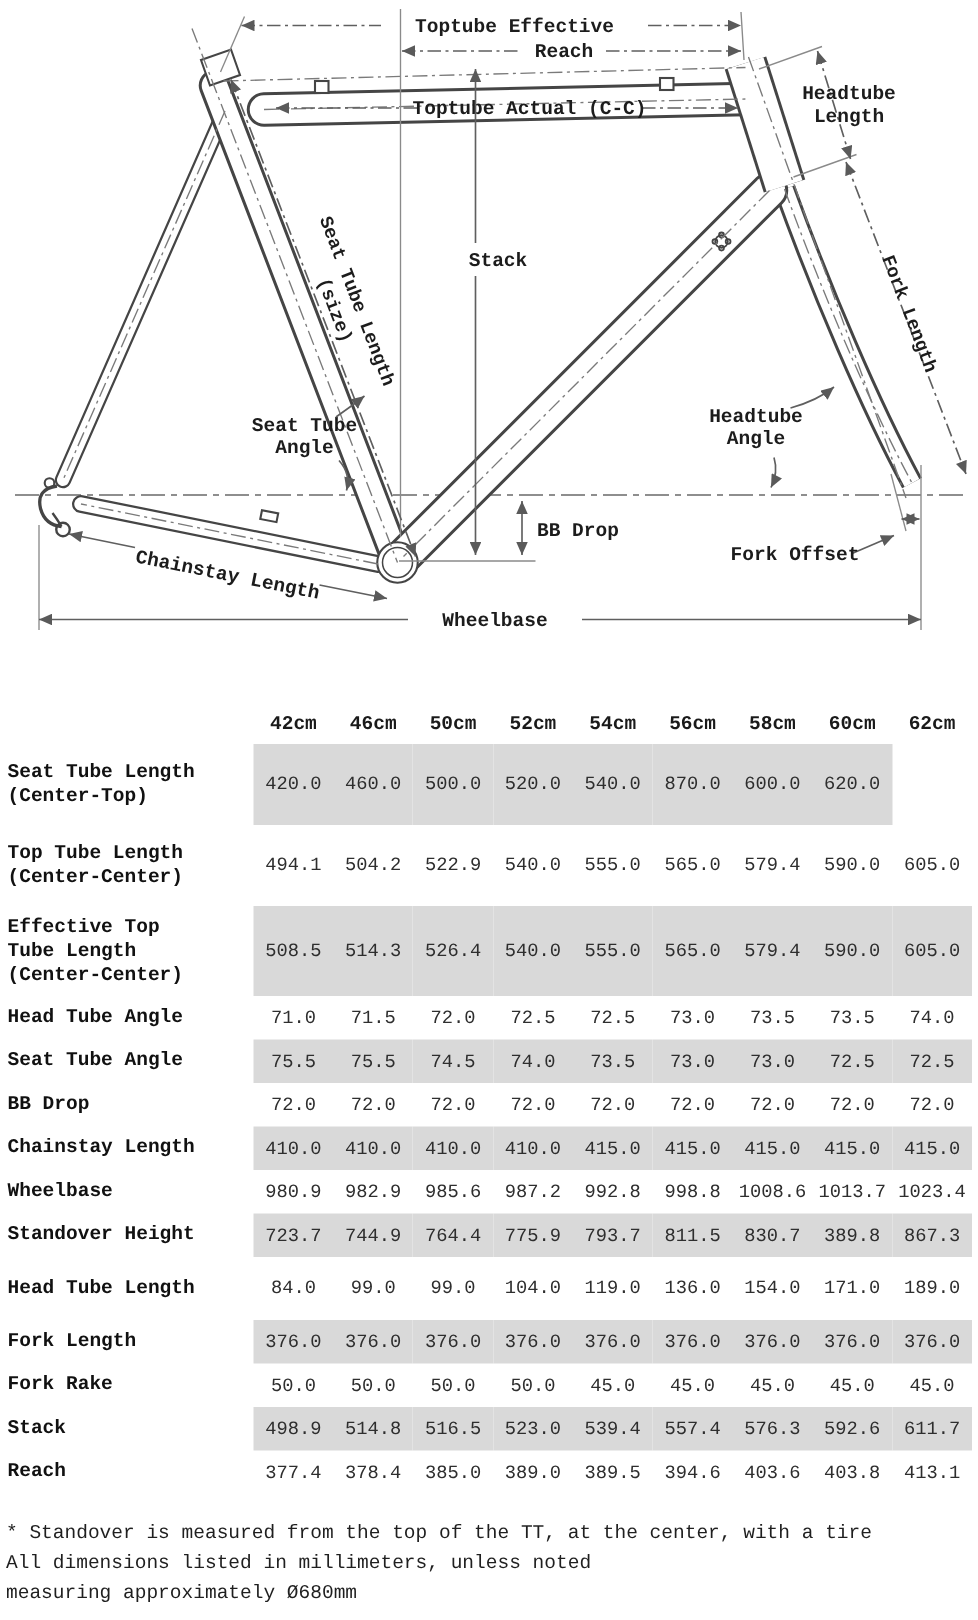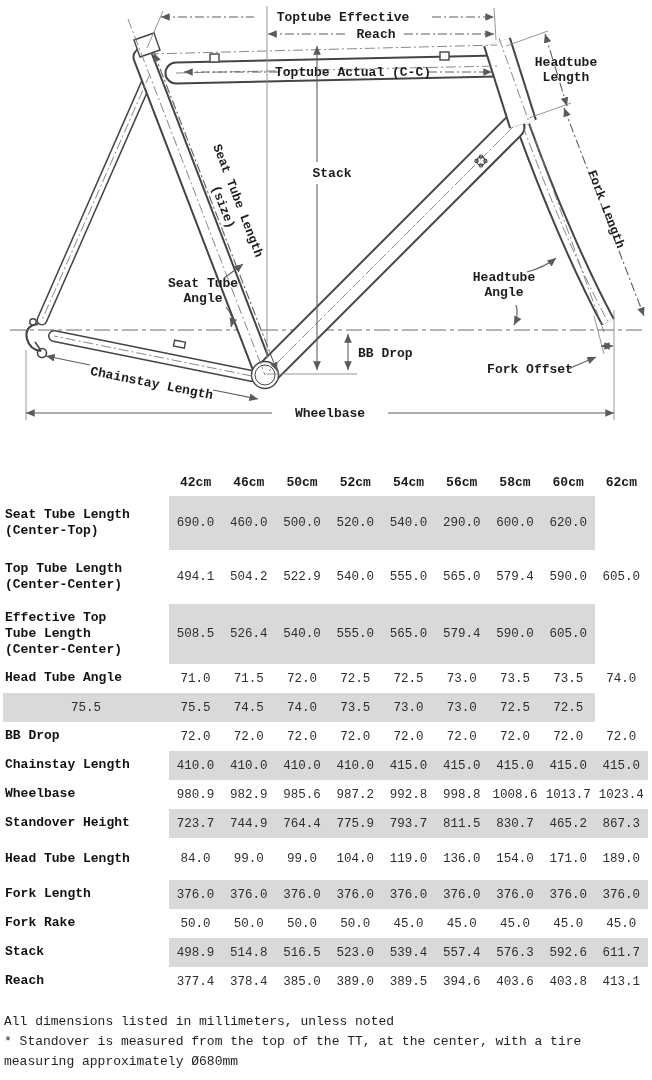--- a/index.html
+++ b/index.html
@@ -186,26 +186,26 @@
       <div class="th">58cm</div>
       <div class="th">60cm</div>
       <div class="th">62cm</div>
     </div>
   <div id="tbody">
       <div class="trow shaded" style="height: 54px;">
         <div class="tlabel">
           <div class="labline">Seat Tube Length</div>
           <div class="labline">(Center-Top)</div>
         </div>
-        <div class="tval">690.0</div>
+        <div class="tval">420.0</div>
         <div class="tval">460.0</div>
         <div class="tval">500.0</div>
         <div class="tval">520.0</div>
         <div class="tval">540.0</div>
-        <div class="tval">290.0</div>
+        <div class="tval">870.0</div>
         <div class="tval">600.0</div>
         <div class="tval">620.0</div>
       </div>
       <div class="trow" style="height: 54px;">
         <div class="tlabel">
           <div class="labline">Top Tube Length</div>
           <div class="labline">(Center-Center)</div>
         </div>
         <div class="tval">494.1</div>
         <div class="tval">504.2</div>
@@ -217,20 +217,21 @@
         <div class="tval">590.0</div>
         <div class="tval">605.0</div>
       </div>
       <div class="trow shaded" style="height: 60px;">
         <div class="tlabel">
           <div class="labline">Effective Top</div>
           <div class="labline">Tube Length</div>
           <div class="labline">(Center-Center)</div>
         </div>
         <div class="tval">508.5</div>
+        <div class="tval">514.3</div>
         <div class="tval">526.4</div>
         <div class="tval">540.0</div>
         <div class="tval">555.0</div>
         <div class="tval">565.0</div>
         <div class="tval">579.4</div>
         <div class="tval">590.0</div>
         <div class="tval">605.0</div>
       </div>
       <div class="trow" style="height: 29px;">
         <div class="tlabel">
@@ -240,20 +241,23 @@
         <div class="tval">71.5</div>
         <div class="tval">72.0</div>
         <div class="tval">72.5</div>
         <div class="tval">72.5</div>
         <div class="tval">73.0</div>
         <div class="tval">73.5</div>
         <div class="tval">73.5</div>
         <div class="tval">74.0</div>
       </div>
       <div class="trow shaded" style="height: 29px;">
+        <div class="tlabel">
+          <div class="labline">Seat Tube Angle</div>
+        </div>
         <div class="tval">75.5</div>
         <div class="tval">75.5</div>
         <div class="tval">74.5</div>
         <div class="tval">74.0</div>
         <div class="tval">73.5</div>
         <div class="tval">73.0</div>
         <div class="tval">73.0</div>
         <div class="tval">72.5</div>
         <div class="tval">72.5</div>
       </div>
@@ -303,21 +307,21 @@
         <div class="tlabel">
           <div class="labline">Standover Height</div>
         </div>
         <div class="tval">723.7</div>
         <div class="tval">744.9</div>
         <div class="tval">764.4</div>
         <div class="tval">775.9</div>
         <div class="tval">793.7</div>
         <div class="tval">811.5</div>
         <div class="tval">830.7</div>
-        <div class="tval">465.2</div>
+        <div class="tval">389.8</div>
         <div class="tval">867.3</div>
       </div>
       <div class="trow" style="height: 42px;">
         <div class="tlabel">
           <div class="labline">Head Tube Length</div>
         </div>
         <div class="tval">84.0</div>
         <div class="tval">99.0</div>
         <div class="tval">99.0</div>
         <div class="tval">104.0</div>
@@ -380,16 +384,16 @@
         <div class="tval">389.5</div>
         <div class="tval">394.6</div>
         <div class="tval">403.6</div>
         <div class="tval">403.8</div>
         <div class="tval">413.1</div>
       </div>
     </div>
 </div>
 
 <div class="footer">
+  <div>* Standover is measured from the top of the TT, at the center, with a tire</div>
   <div>All dimensions listed in millimeters, unless noted</div>
-  <div>* Standover is measured from the top of the TT, at the center, with a tire</div>
   <div>measuring approximately Ø680mm</div>
 </div>
 
 </body></html>

